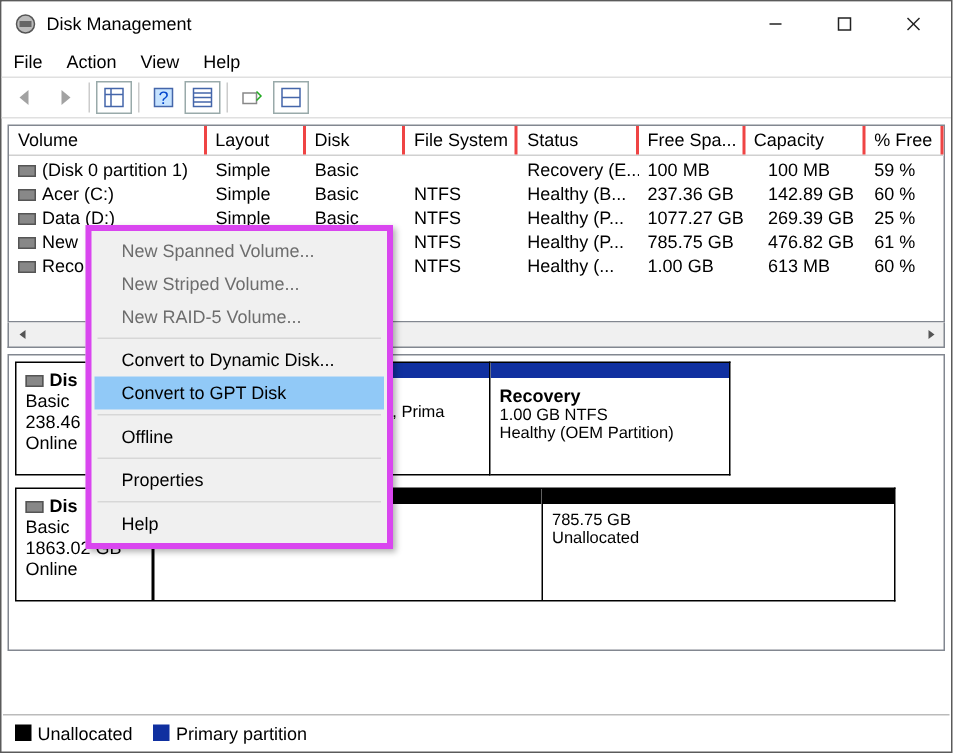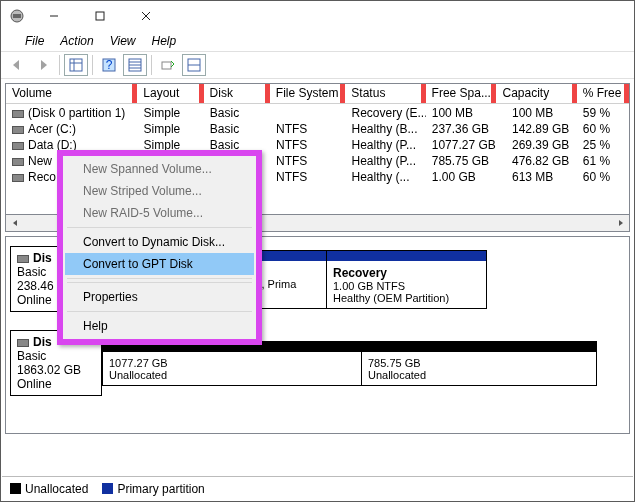--- a/index.html
+++ b/index.html
@@ -4,83 +4,84 @@
 <style>
 * { box-sizing: border-box; margin: 0; padding: 0; font-family: "Segoe UI", Tahoma, sans-serif; font-size: 12px; }
 body { background: #fff; width: 635px; height: 502px; overflow: hidden; border: 1px solid #5a5a5a; position: relative; }
 
 .titlebar { height: 30px; display: flex; align-items: center; padding: 0 2px 0 8px; background: #fff; }
 .titlebar .app-icon { width: 16px; height: 16px; margin-right: 6px; }
 .titlebar .title { flex: 1; font-size: 12px; }
 .titlebar .win-btn { width: 46px; height: 30px; display: flex; align-items: center; justify-content: center; color: #222; }
 .titlebar .win-btn svg { width: 10px; height: 10px; }
 
-.menubar { height: 20px; display: flex; align-items: center; padding: 0 16px; background: #fff; font-style: italic; }
+.menubar { height: 20px; display: flex; align-items: center; padding: 0 0; background: #fff; }
 .menubar .menu { padding: 2px 8px; }
 
 .toolbar { height: 28px; display: flex; align-items: center; padding: 0 4px; border-top: 1px solid #e0e0e0; border-bottom: 1px solid #e0e0e0; gap: 2px; background: #fff; }
 .tool-sep { width: 1px; height: 20px; background: #ccc; margin: 0 2px; }
 .tool-btn { width: 24px; height: 22px; display: flex; align-items: center; justify-content: center; border: 1px solid transparent; }
 .tool-btn.outline { border: 1px solid #9aa; }
 .tool-btn svg { width: 16px; height: 16px; }
 .tool-btn.disabled { opacity: .45; }
 
 .list { border: 1px solid #828790; margin: 4px 4px 0 4px; }
 .list-header { display: flex; background: #fff; height: 20px; border-bottom: 1px solid #d0d0d0; }
-.list-header .col { border-right: 5px solid #ef4444; padding: 2px 6px; white-space: nowrap; overflow: hidden; }
+.list-header .col { border-right: 2px solid #ef4444; padding: 2px 6px; white-space: nowrap; overflow: hidden; }
 .list-body { height: 110px; overflow: hidden; }
 .row { display: flex; padding: 0; height: 16px; align-items: flex-end; }
 .row .cell { padding: 0 6px; white-space: nowrap; overflow: hidden; }
 .vol-icon { display: inline-block; width: 12px; height: 8px; background:#888; border:1px solid #555; margin-right:4px; position:relative; top:1px; }
 .c-vol { width: 140px; }
 .c-lay { width: 70px; }
 .c-typ { width: 70px; }
 .c-fs  { width: 80px; }
 .c-sta { width: 85px; }
 .c-cap { width: 85px; }
 .c-fre { width: 75px; }
 .c-pct { width: 55px; }
 
 .hscroll { height: 17px; background: #f0f0f0; border: 1px solid #828790; border-top:none; margin: 0 4px; display:flex; justify-content:space-between; align-items:center; }
 .hscroll .arr { width:17px; height:17px; display:flex; align-items:center; justify-content:center; }
 
 .disk-pane { margin: 4px; border:1px solid #828790; height: 198px; padding: 4px; background:#fff; }
-.disk-row { display:flex; height: 76px; margin-bottom: 8px; align-items: center; }
+.disk-row { display:flex; height: 76px; margin-bottom: 8px; }
 .disk-label { width: 92px; border:1px solid #000; padding: 4px 6px; background:#fff; }
 .disk-label .dn { font-weight:bold; }
 .parts { flex:1; display:flex; }
 .part { border:1px solid #000; border-left:none; padding:4px 6px; position:relative; overflow:hidden; }
 .part:first-child { border-left:1px solid #000; }
 .part .band { position:absolute; left:0; right:0; top:0; height:10px; }
 .band.primary { background:#1030a0; }
 .band.unalloc { background:#000; }
 .part .pt { margin-top:11px; font-weight:bold; }
 .part .ps, .part .ph { font-size:11px; white-space:nowrap; overflow:hidden; }
 
 .legend { position:absolute; left:1px; right:1px; bottom:1px; height:24px; border-top:1px solid #bbb; display:flex; align-items:center; padding:0 8px; gap:14px; background:#fff; }
 .swatch { width:11px; height:11px; display:inline-block; margin-right:4px; position:relative; top:1px; }
 .swatch.unalloc { background:#000; }
 .swatch.primary { background:#1030a0; }
 
-.context-menu { position:absolute; left:56px; top:149px; width:205px; background:#f0f0f0; border:6px solid #d946ef; box-shadow:2px 2px 4px rgba(0,0,0,.3); padding:2px; }
+.context-menu { position:absolute; left:56px; top:149px; width:205px; background:#f0f0f0; border:4px solid #d946ef; box-shadow:2px 2px 4px rgba(0,0,0,.3); padding:2px; }
 .context-menu .cm-item { height:22px; display:flex; align-items:center; padding:0 18px; }
 .context-menu .cm-item.disabled { color:#6d6d6d; }
 .context-menu .cm-item.hl { background:#91c9f7; }
 .context-menu .cm-sep { height:1px; background:#d7d7d7; margin:3px 2px; }
 </style>
 </head>
 <body>
 
 <div class="titlebar">
   <span class="app-icon">
     <svg viewBox="0 0 16 16">
         <circle cx="8" cy="8" r="6" fill="#bbb" stroke="#555"></circle>
         <rect x="4" y="6" width="8" height="4" fill="#666"></rect>
       </svg>
   </span>
+  <span class="title">Disk Management</span>
   <div class="win-btn">
       <svg viewBox="0 0 10 10">
         <line x1="1" y1="5" x2="9" y2="5" stroke="#222" stroke-width="1"></line>
       </svg>
     </div>
   <div class="win-btn">
       <svg viewBox="0 0 10 10">
         <rect x="1" y="1" width="8" height="8" fill="none" stroke="#222" stroke-width="1"></rect>
       </svg>
     </div>
@@ -284,17 +285,18 @@
 </div>
 
 <div class="context-menu" id="context-menu">
     <div class="cm-item disabled">New Spanned Volume...</div>
     <div class="cm-item disabled">New Striped Volume...</div>
     <div class="cm-item disabled">New RAID-5 Volume...</div>
     <div class="cm-sep"></div>
     <div class="cm-item">Convert to Dynamic Disk...</div>
     <div class="cm-item hl">Convert to GPT Disk</div>
     <div class="cm-sep"></div>
+    <div class="cm-item">Offline</div>
     <div class="cm-sep"></div>
     <div class="cm-item">Properties</div>
     <div class="cm-sep"></div>
     <div class="cm-item">Help</div>
   </div>
 
 </body></html>

